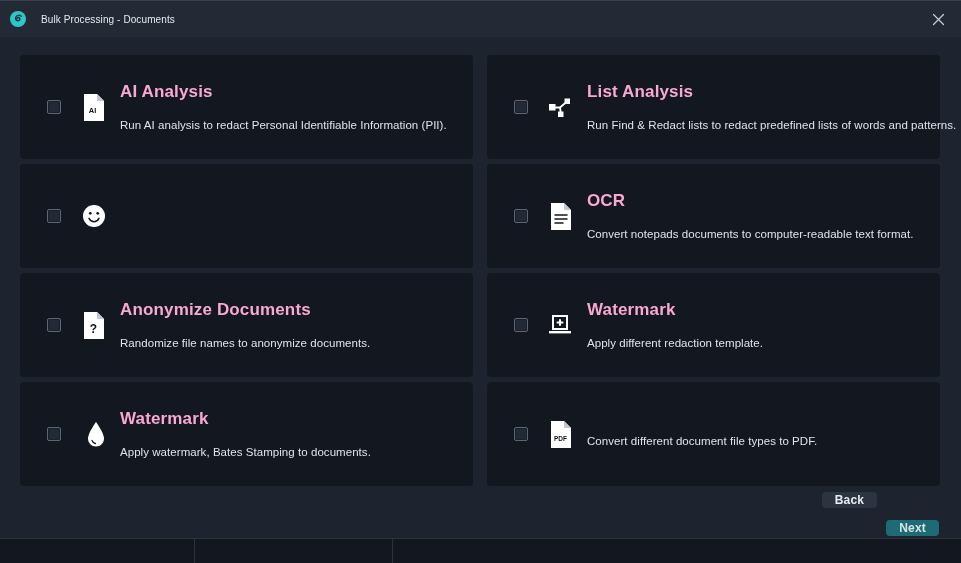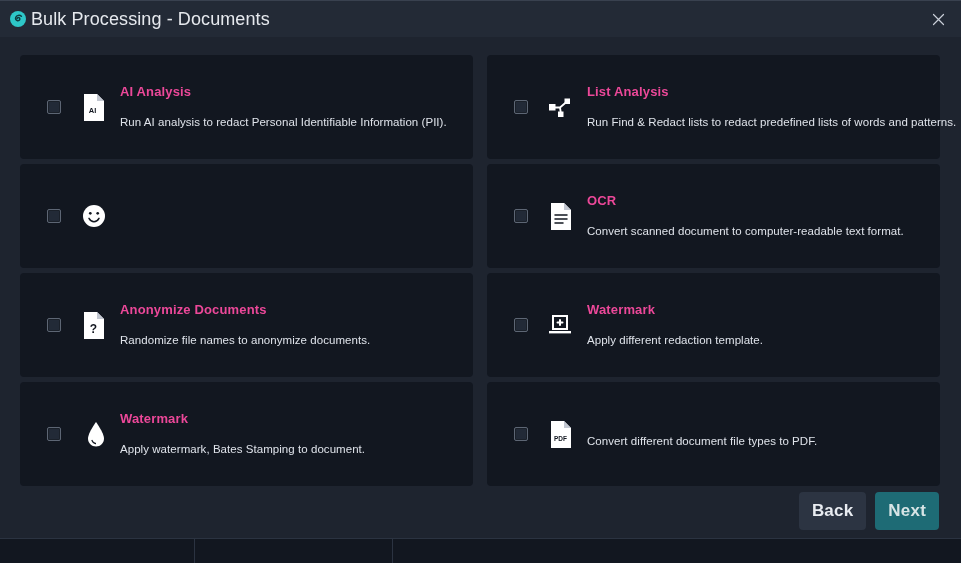--- a/index.html
+++ b/index.html
@@ -27,22 +27,22 @@
     display: flex;
     align-items: center;
   }
   #app-logo {
     width: 16px; height: 16px;
     margin-left: 10px;
     flex: none;
     display: block;
   }
   #titlebar-text {
-    margin-left: 5px;
-    font-size: 18px;
+    margin-left: 15px;
+    font-size: 10px;
     font-weight: 400;
     color: #e6e9ee;
     letter-spacing: .1px;
     white-space: nowrap;
   }
   #close-btn {
     position: absolute;
     right: 8px; top: 4px;
     width: 30px; height: 28px;
     display: flex; align-items: center; justify-content: center;
@@ -91,23 +91,23 @@
     align-items: center;
     justify-content: flex-end;
   }
   .card-icon svg { display: block; }
 
   .card-text {
     margin-left: 14px;
     min-width: 0;
   }
   .card-title {
-    font-size: 13px;
+    font-size: 17px;
     font-weight: bold;
-    color: #ec4899;
+    color: #f9a8d4;
     letter-spacing: .15px;
     line-height: 1.25;
     white-space: nowrap;
   }
   .card-desc {
     margin-top: 15px;
     font-size: 11.5px;
     font-weight: 400;
     color: #dfe3ea;
     letter-spacing: .05px;
@@ -116,33 +116,33 @@
   }
 
   
   #footer {
     position: absolute;
     right: 22px; top: 492px;
     display: flex;
     gap: 9px;
   }
   .btn {
-    height: 38px;
+    height: 16px;
     min-width: 51px;
     padding: 0 13px;
     border: none;
     border-radius: 4px;
     font-family: "Liberation Sans", sans-serif;
-    font-size: 17px;
+    font-size: 12px;
     font-weight: bold;
     letter-spacing: .2px;
     cursor: pointer;
   }
   .btn-back { background: #2c3442; color: #e9ecf1; }
-  .btn-next { background: #1e6b75; color: #d7e4e6; }
+  .btn-next { background: #1e6b75; color: #d7e4e6; margin-top: 28px; }
 
   
   #statusbar {
     position: absolute;
     left: 0; top: 538px;
     width: 961px; height: 25px;
     background: #121720;
     border-top: 1px solid #2b3341;
     display: flex;
   }
@@ -224,21 +224,21 @@
         <path d="M15 1l7 7h-7z" fill="#c2c7d1"></path>
         <g stroke="#121720" stroke-width="1.5" stroke-linecap="round">
           <path d="M6 13h12"></path>
             <path d="M6 17h12"></path>
             <path d="M6 21h8"></path>
         </g>
       </svg>
     </div>
     <div class="card-text">
       <div class="card-title">OCR</div>
-      <div class="card-desc">Convert scanned document to computer-readable text format.</div>
+      <div class="card-desc">Convert notepads documents to computer-readable text format.</div>
     </div>
   </div>
 
   <div class="card">
     <div class="checkbox"></div>
     <div class="card-icon">
       <svg width="24" height="29" viewBox="0 0 24 29">
         <path d="M2 1h13l7 7v20H2z" fill="#ffffff"></path>
         <path d="M15 1l7 7h-7z" fill="#c2c7d1"></path>
         <text x="11.5" y="22" font-family="Liberation Sans, sans-serif" font-size="12" font-weight="bold" fill="#121720" text-anchor="middle">?</text>
@@ -268,21 +268,21 @@
   <div class="card">
     <div class="checkbox"></div>
     <div class="card-icon">
       <svg width="20" height="27" viewBox="0 0 20 27">
         <path d="M10 1C10 1 2 12 2 17.5 2 22 5.6 25.5 10 25.5s8-3.5 8-8C18 12 10 1 10 1z" fill="#ffffff"></path>
         <path d="M6 19.5c.6 1.6 1.9 2.7 3.4 3" stroke="#121720" stroke-width="1.3" fill="none" stroke-linecap="round"></path>
       </svg>
     </div>
     <div class="card-text">
       <div class="card-title">Watermark</div>
-      <div class="card-desc">Apply watermark, Bates Stamping to document.</div>
+      <div class="card-desc">Apply watermark, Bates Stamping to documents.</div>
     </div>
   </div>
 
   <div class="card">
     <div class="checkbox"></div>
     <div class="card-icon">
       <svg width="24" height="29" viewBox="0 0 24 29">
         <path d="M2 1h13l7 7v20H2z" fill="#ffffff"></path>
         <path d="M15 1l7 7h-7z" fill="#c2c7d1"></path>
         <text x="11.5" y="20.5" font-family="Liberation Sans, sans-serif" font-size="6.5" font-weight="bold" fill="#121720" text-anchor="middle">PDF</text>

